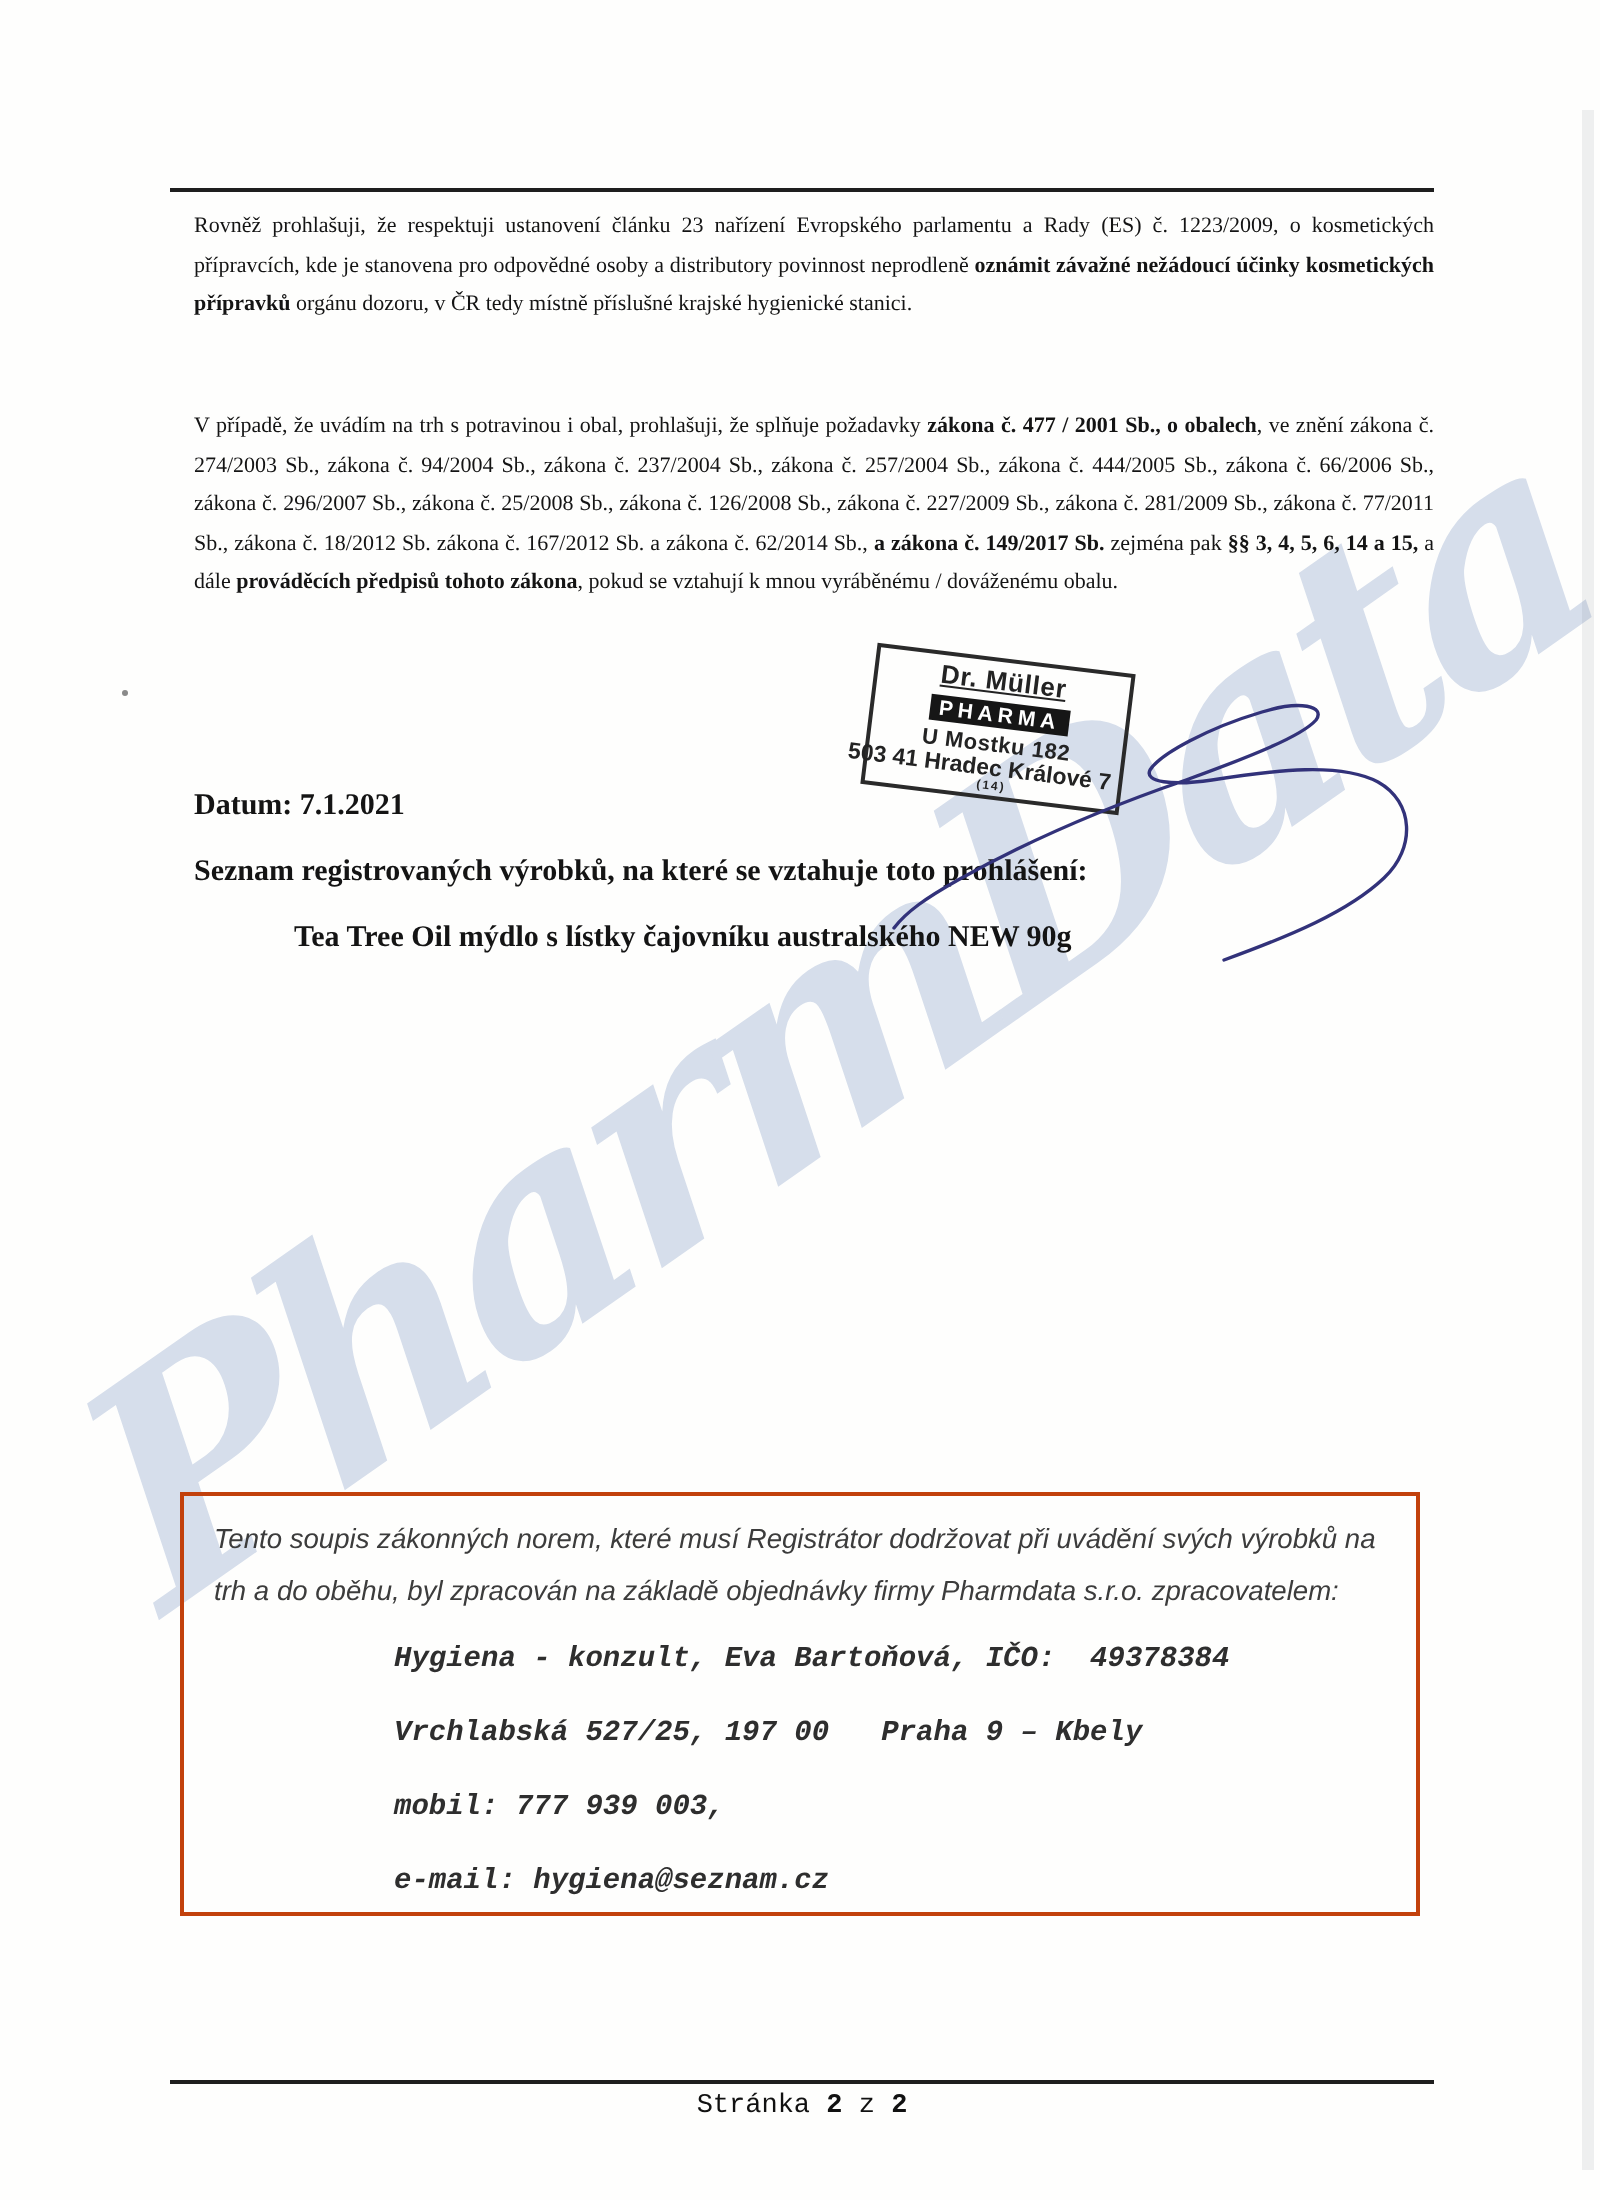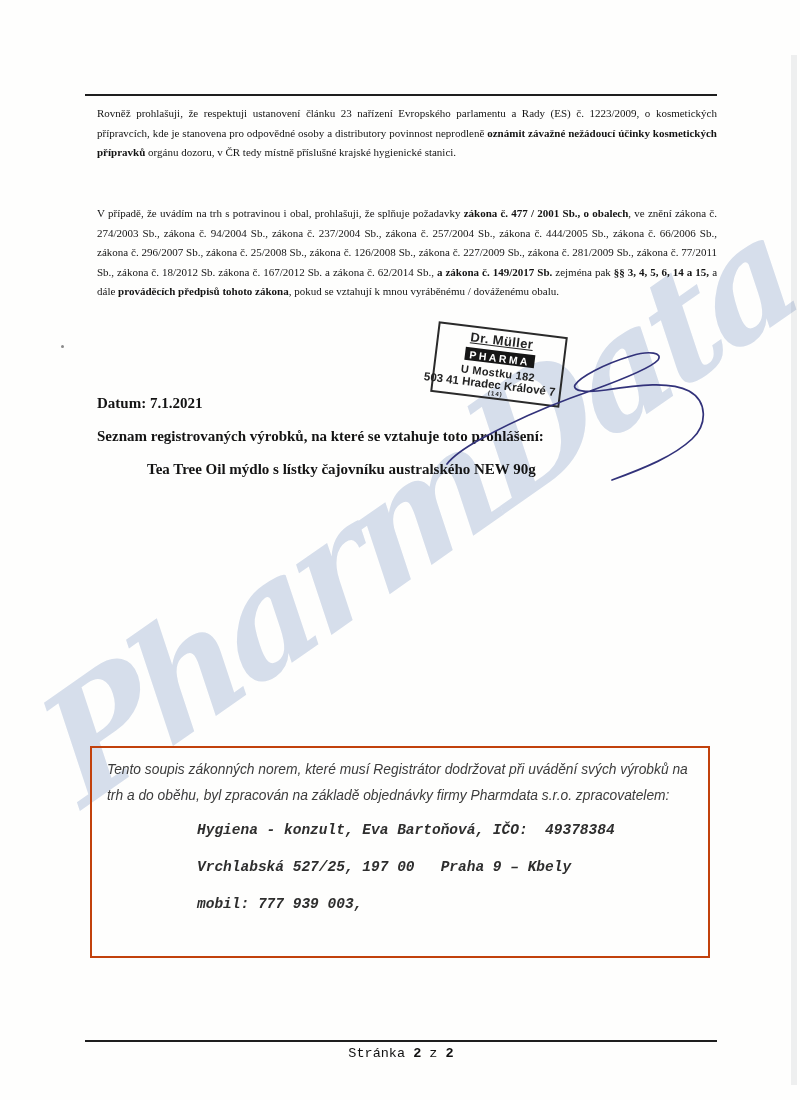--- a/index.html
+++ b/index.html
@@ -158,20 +158,21 @@
              C 707 401, 708 424, 692 439
              C 674 456, 645 468, 612 480" fill="none" stroke="#32327a" stroke-width="1.7" stroke-linecap="round"></path>
   </svg>
 
   <div class="infobox">
     <p class="intro">Tento soupis zákonných norem, které musí Registrátor dodržovat při uvádění svých výrobků na trh a do oběhu, byl zpracován na základě objednávky firmy Pharmdata s.r.o. zpracovatelem:</p>
     <div class="contacts">
       <div class="cline">Hygiena - konzult, Eva Bartoňová, IČO:  49378384</div>
       <div class="cline">Vrchlabská 527/25, 197 00   Praha 9 – Kbely</div>
       <div class="cline">mobil: 777 939 003,</div>
+      <div class="cline">e-mail: hygiena@seznam.cz</div>
     </div>
   </div>
 
   <div class="rule rule-footer"></div>
   <div class="footer"><span>Stránka </span><span class="b">2</span><span> z </span><span class="b">2</span></div>
 
   <div class="speck"></div>
   <div class="edge-shadow"></div>
 
 </div>

